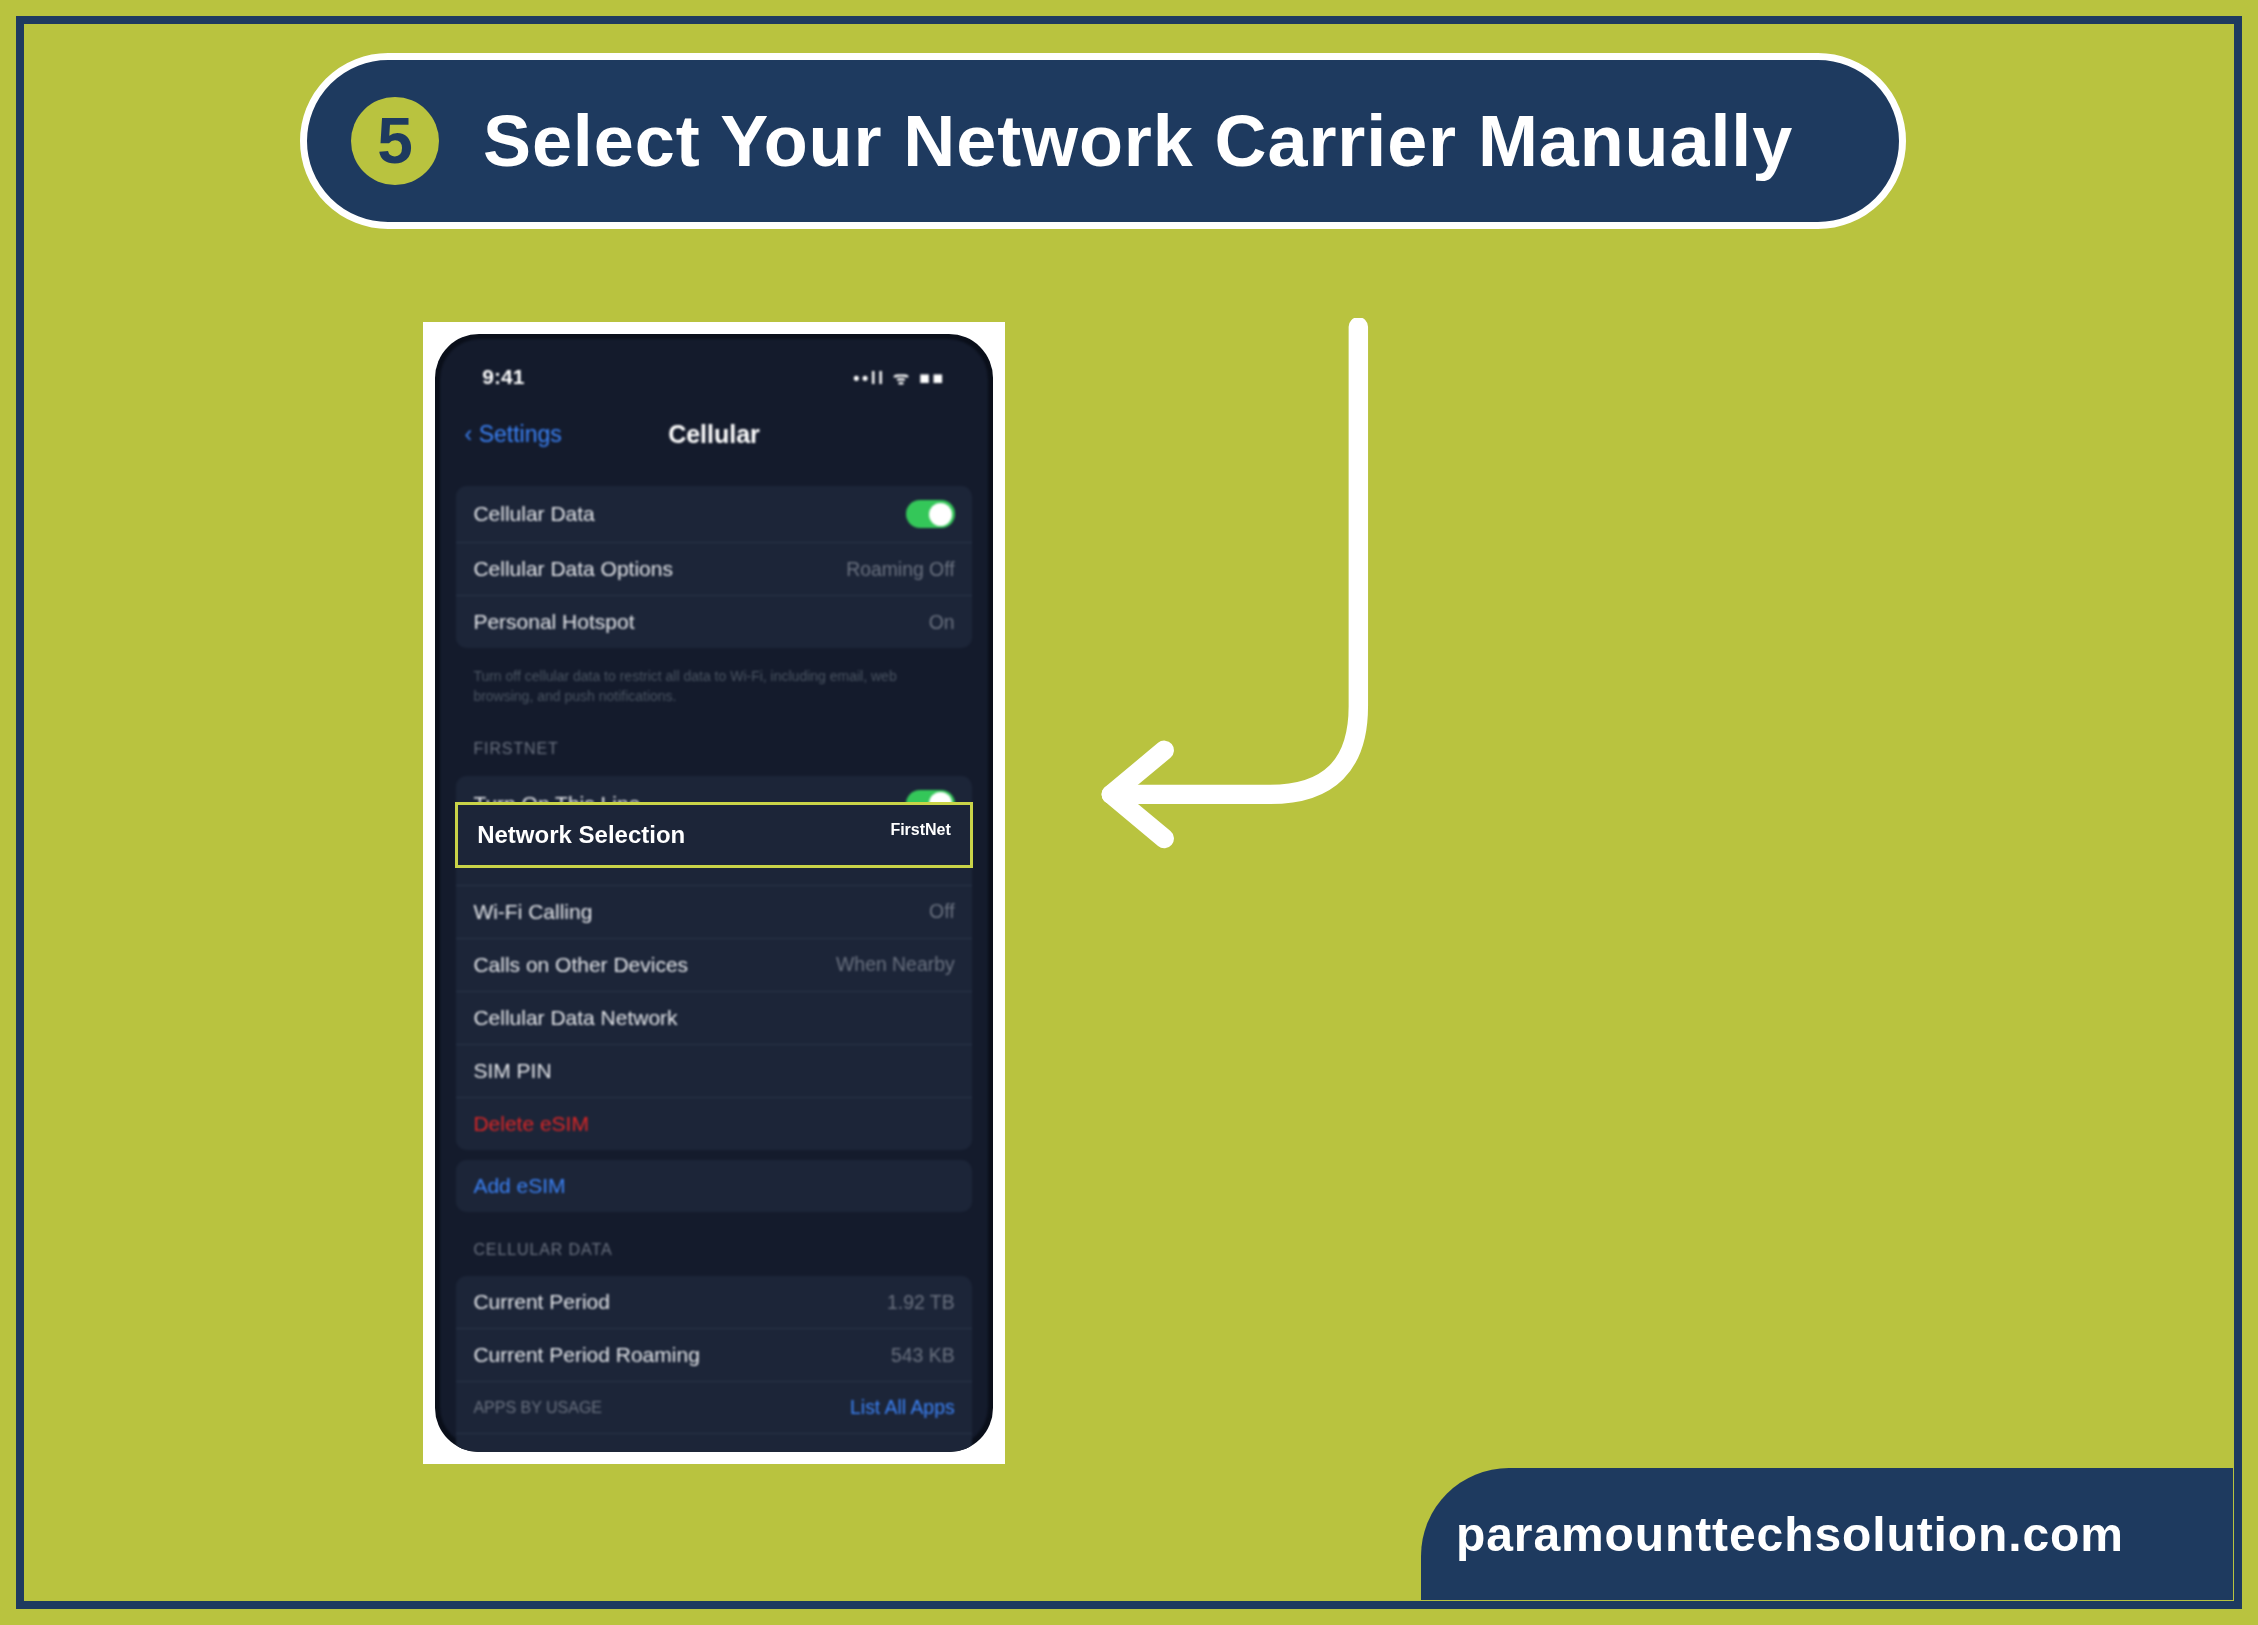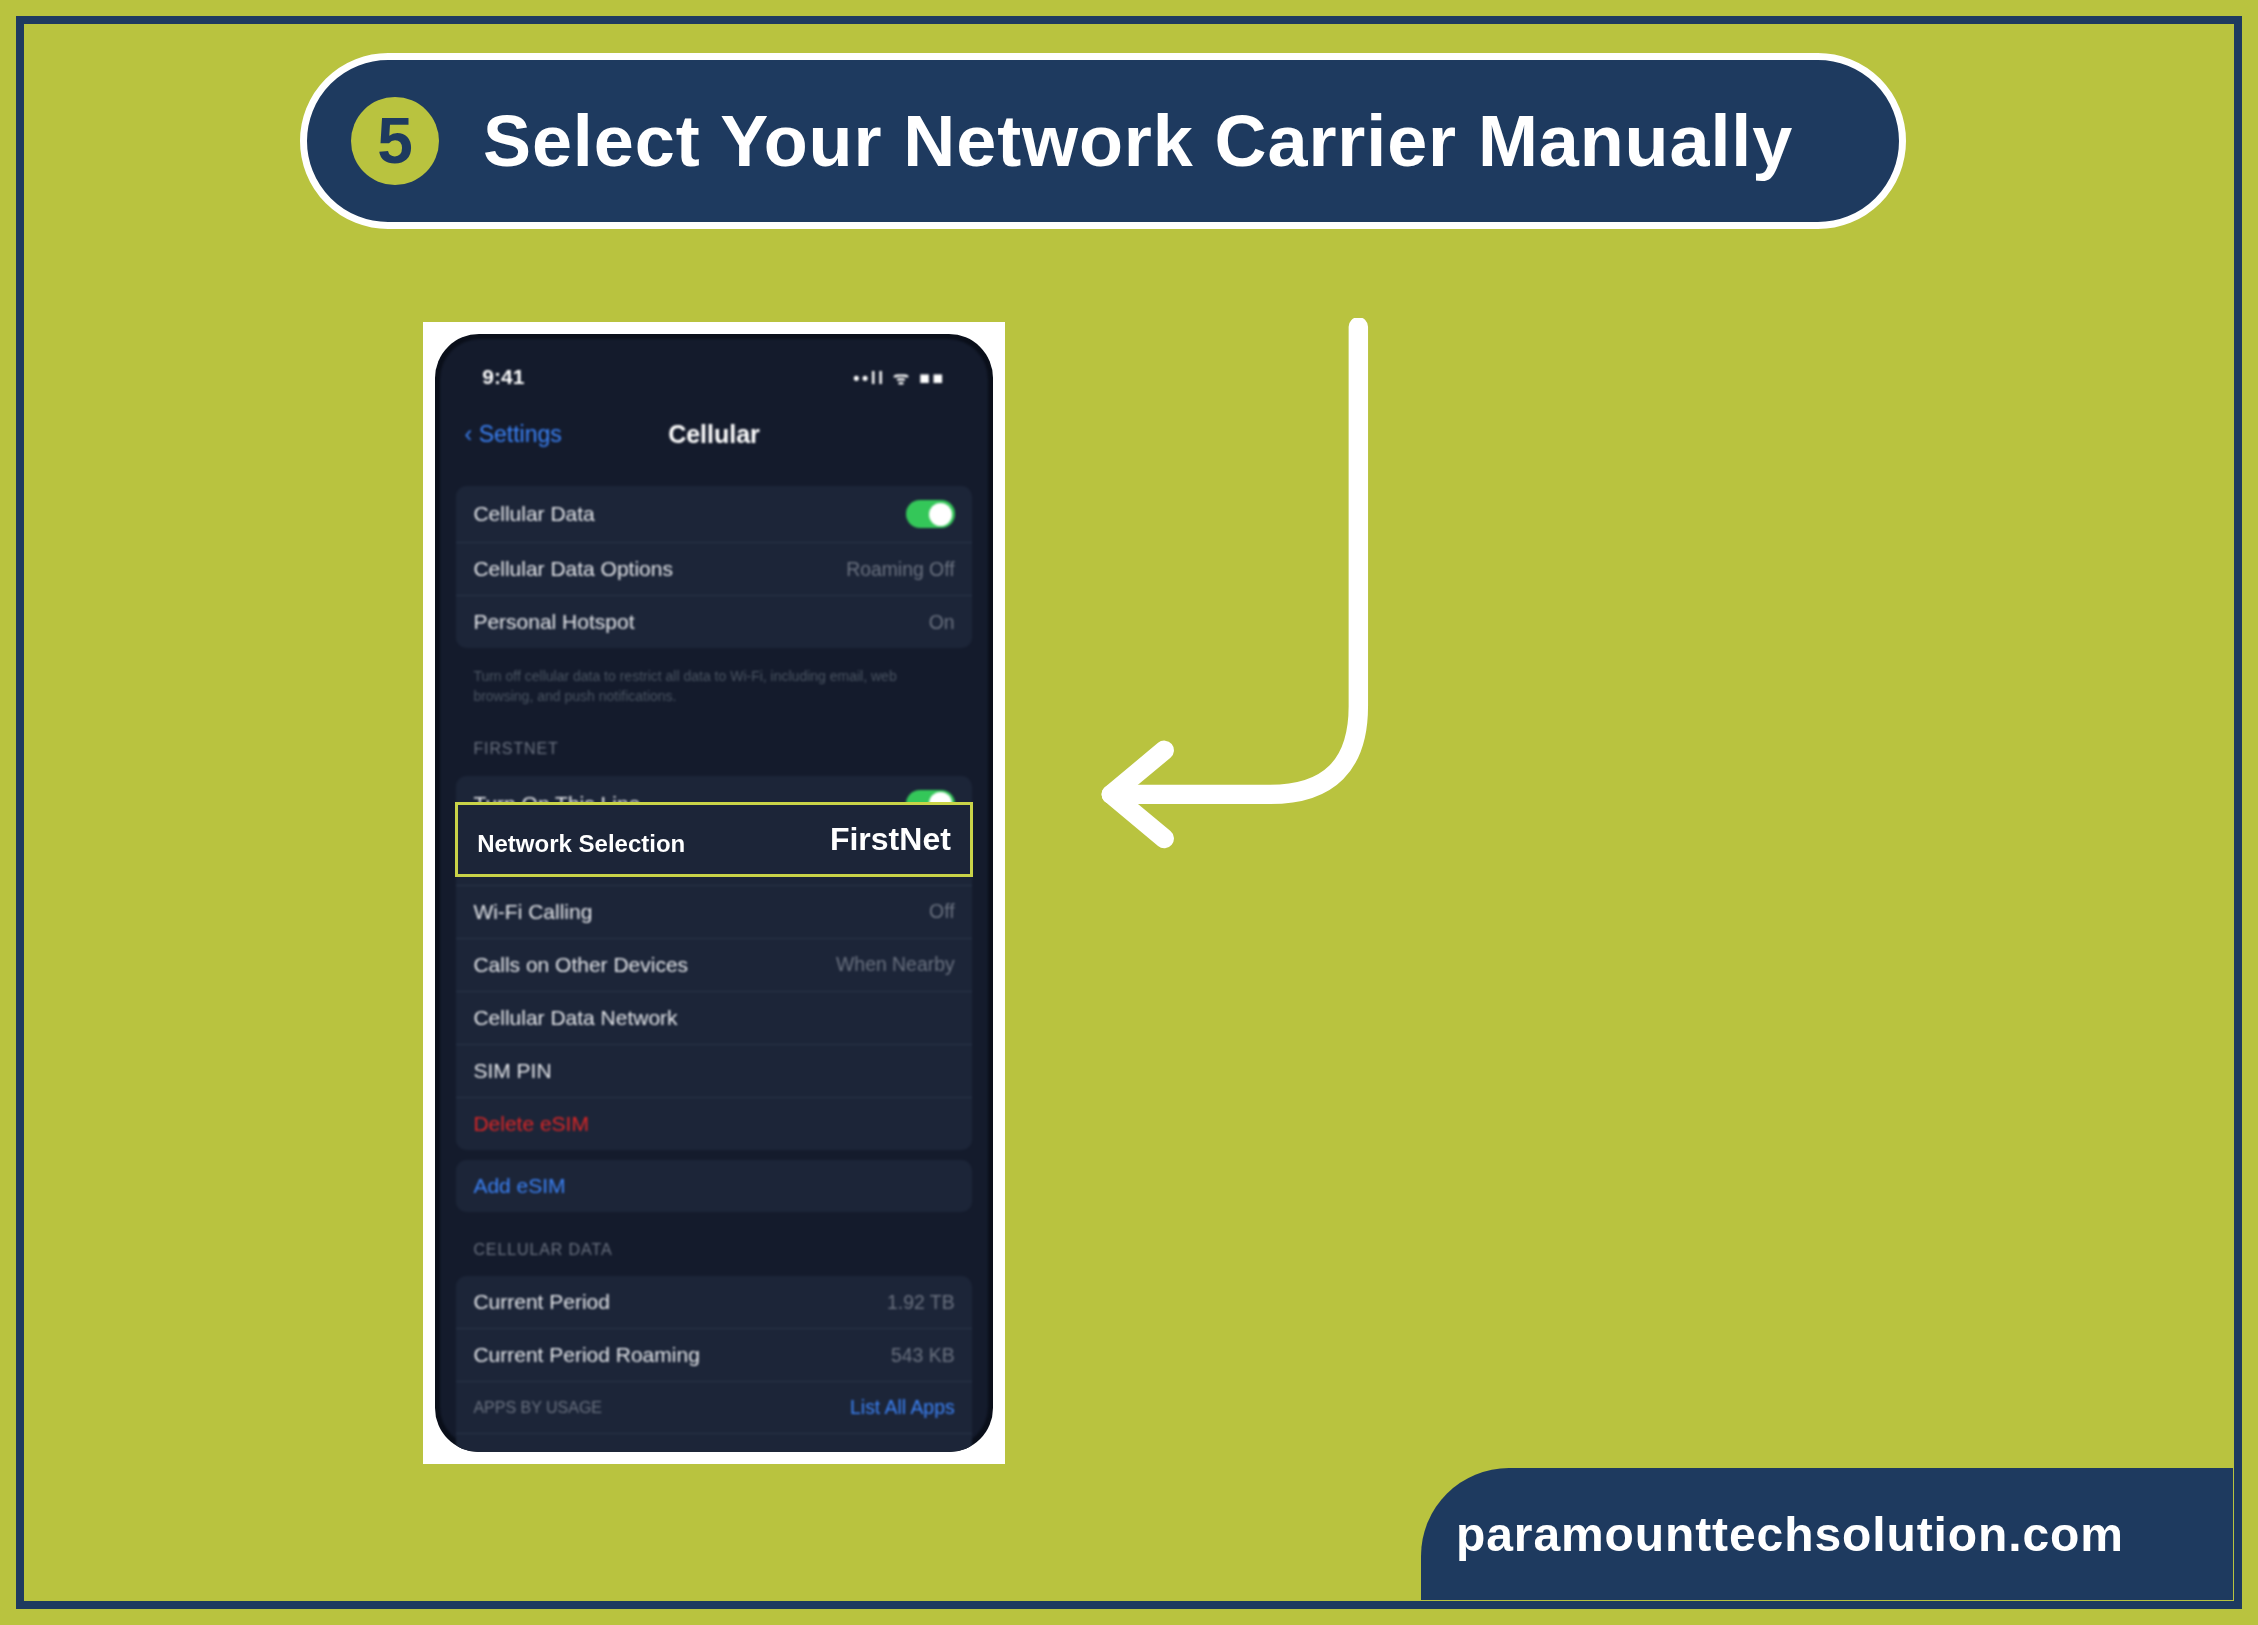--- a/index.html
+++ b/index.html
@@ -236,26 +236,26 @@
 }
 .sharp-row {
   position: absolute;
   top: 468px;
   left: 19.4px;
   right: 19.4px;
   border: 3.5px solid #c9d348;
   background: #1c2538;
   display: flex;
   justify-content: space-between;
-  align-items: flex-end;
+  align-items: flex-start;
   padding: 16px 19.4px;
   z-index: 100;
 }
 .sharp-row .lbl { color: #fff; font-size: 24px; font-weight: 700; }
-.sharp-row .val { color: #fff; font-size: 32px; font-weight: 700; }
+.sharp-row .val { color: #fff; font-size: 16px; font-weight: 700; }
 </style>
 </head>
 <body>
 
 <div class="frame"></div>
 
 <div class="header-pill">
   <div class="step-circle">
     <span>5</span>
   </div>

